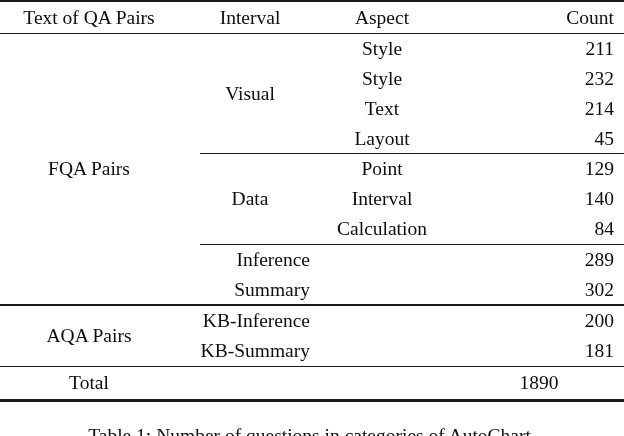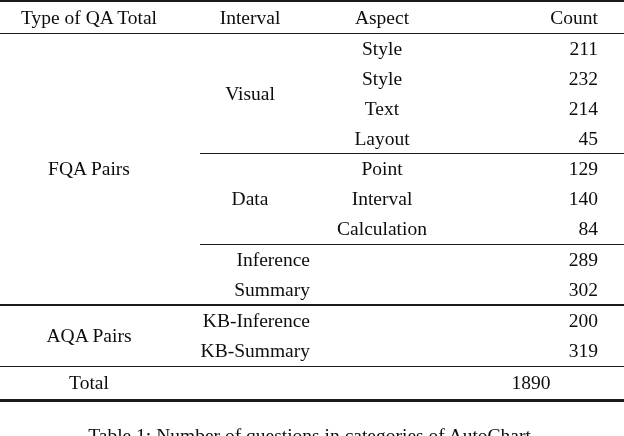--- a/index.html
+++ b/index.html
@@ -37,21 +37,21 @@
   thead th {
     height: 31px;
     border-top: 2.5px solid #1a1a1a;
     border-bottom: 1.5px solid #1a1a1a;
   }
   tbody td { height: 29.8px; }
   tr.total-row td { height: 32px; }
 
   
   .col-type  { padding-right: 22px; }   
-  .col-count { text-align: right; padding-right: 26px; }
+  .col-count { text-align: right; padding-right: 10px; }
 
   
   .span2 { text-align: left; }
   .span2 .span-label {
     display: block;
     width: 110px;
     text-align: right;
     white-space: nowrap;
   }
 
@@ -73,21 +73,21 @@
 
 <table class="paper-table">
   <colgroup>
     <col class="c-type">
       <col class="c-category">
       <col class="c-aspect">
       <col class="c-count">
   </colgroup>
   <thead>
     <tr>
-      <th class="col-type">Type of QA Total</th>
+      <th class="col-type">Text of QA Pairs</th>
       <th>Interval</th>
       <th>Aspect</th>
       <th class="col-count">Count</th>
     </tr>
   </thead>
   <tbody>
     <tr>
       <td class="col-type rule-mid" rowspan="9">FQA Pairs</td>
       <td rowspan="4" class="rule-partial">Visual</td>
       <td>Style</td>
@@ -134,21 +134,21 @@
       <td class="col-type rule-thin" rowspan="2">AQA Pairs</td>
       <td colspan="2" class="span2">
         <span class="span-label">KB-Inference</span>
       </td>
       <td class="col-count">200</td>
     </tr>
     <tr>
       <td colspan="2" class="span2 rule-thin">
         <span class="span-label">KB-Summary</span>
       </td>
-      <td class="col-count rule-thin">319</td>
+      <td class="col-count rule-thin">181</td>
     </tr>
     <tr class="total-row">
       <td class="col-type rule-bottom">Total</td>
       <td class="rule-bottom"></td>
       <td class="rule-bottom"></td>
       <td class="col-count rule-bottom">1890</td>
     </tr>
   </tbody>
 </table>
 

